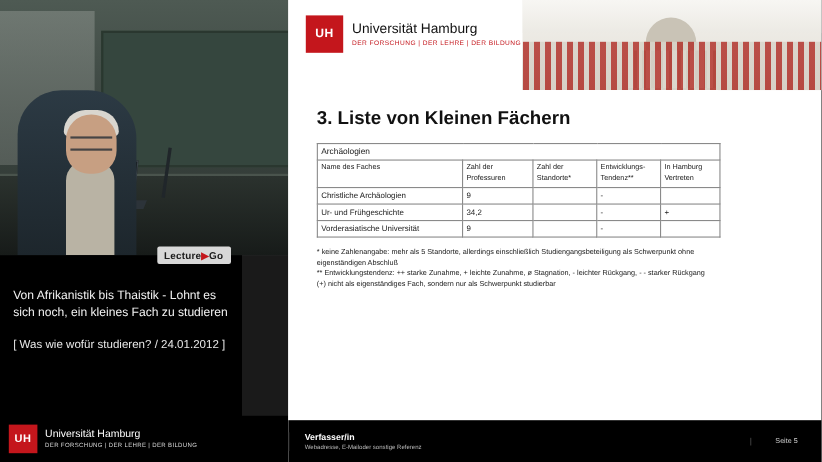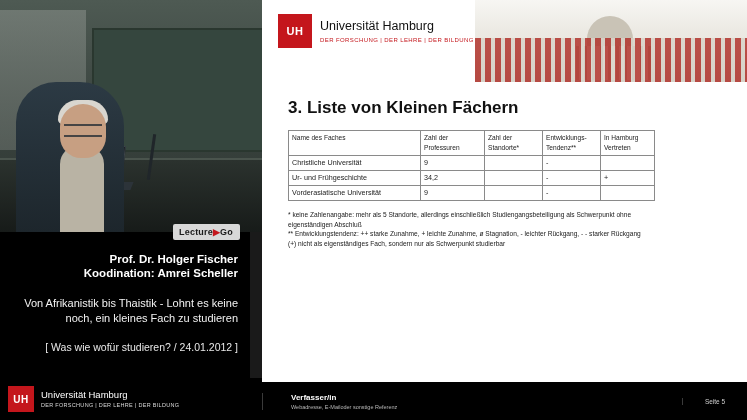--- a/index.html
+++ b/index.html
@@ -126,26 +126,25 @@
     width: 38px; height: 9px;
     border-top: 2px solid #30353a;
     border-bottom: 2px solid #30353a;
     opacity: .85;
   }
 
   
   .info-block {
     position: absolute;
     top: 232px; left: 0;
-    width: 250px; height: 188px;
+    width: 220px; height: 188px;
     background: #000;
     color: #fff;
     box-sizing: border-box;
     padding: 14px 12px 0 12px;
-    text-align: right;
   }
   .lecture2go-badge {
     position: absolute;
     right: 10px; top: -8px;
     background: #d8d8d8;
     color: #1b1b1b;
     font-size: 9px;
     font-weight: bold;
     padding: 3px 7px 3px 6px;
     border-radius: 2px;
@@ -362,21 +361,21 @@
     padding-left: 18px;
     box-sizing: border-box;
   }
   .footer-left .t {
     font-size: 8px;
     color: #e6e6e6;
   }
   .footer-mid {
     flex: 1;
     border-left: 1px solid #3a3a3a;
-    padding-left: 28px;
+    padding-left: 14px;
   }
   .footer-mid .t1 {
     font-size: 8px;
     font-weight: bold;
   }
   .footer-mid .t2 {
     font-size: 5.5px;
     color: #b9b9b9;
     margin-top: 2px;
   }
@@ -415,25 +414,21 @@
         <div class="speaker-hair"></div>
         <div class="speaker-head"></div>
         <div class="speaker-glasses"></div>
       </div>
     </div>
 
     <div class="info-block">
       <div class="lecture2go-badge">
         <span>Lecture</span><span class="arrow">▶</span><span>Go</span>
       </div>
-      <div class="speaker-name">
-        <div>Prof. Dr. Holger Fischer</div>
-        <div>Koodination: Amrei Scheller</div>
-      </div>
-      <div class="talk-title">Von Afrikanistik bis Thaistik - Lohnt es keine noch, ein kleines Fach zu studieren</div>
+      <div class="talk-title">Von Afrikanistik bis Thaistik - Lohnt es sich noch, ein kleines Fach zu studieren</div>
       <div class="talk-sub">[ Was wie wofür studieren? / 24.01.2012 ]</div>
     </div>
 
     <div class="uni-bar-left">
       <div class="uhh-mark">UH</div>
       <div class="uni-text">
         <div class="uni-name">Universität Hamburg</div>
         <div class="uni-motto">DER FORSCHUNG | DER LEHRE | DER BILDUNG</div>
       </div>
     </div>
@@ -464,29 +459,32 @@
 
       <table class="fachtabelle">
         <colgroup>
           <col style="width:132px">
           <col style="width:64px">
           <col style="width:58px">
           <col style="width:58px">
           <col style="width:54px">
         </colgroup>
         <tbody>
+          <tr class="grp-row">
+            <td colspan="5">Archäologien</td>
+          </tr>
           <tr class="head-row">
             <td class="name-col">Name des Faches</td>
             <td>Zahl der Professuren</td>
             <td>Zahl der Standorte*</td>
             <td>Entwicklungs-Tendenz**</td>
             <td>In Hamburg Vertreten</td>
           </tr>
           <tr>
-            <td>Christliche Universität</td>
+            <td>Christliche Archäologien</td>
             <td class="num">9</td>
             <td class="num"></td>
             <td class="num">-</td>
             <td class="num"></td>
           </tr>
           <tr>
             <td>Ur- und Frühgeschichte</td>
             <td class="num">34,2</td>
             <td class="num"></td>
             <td class="num">-</td>

